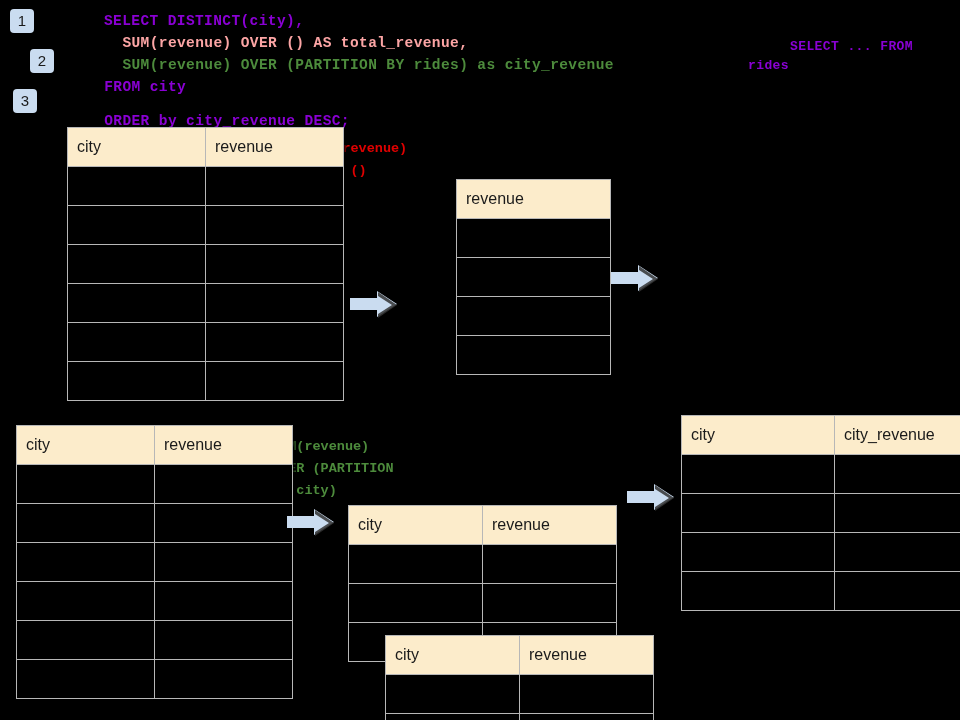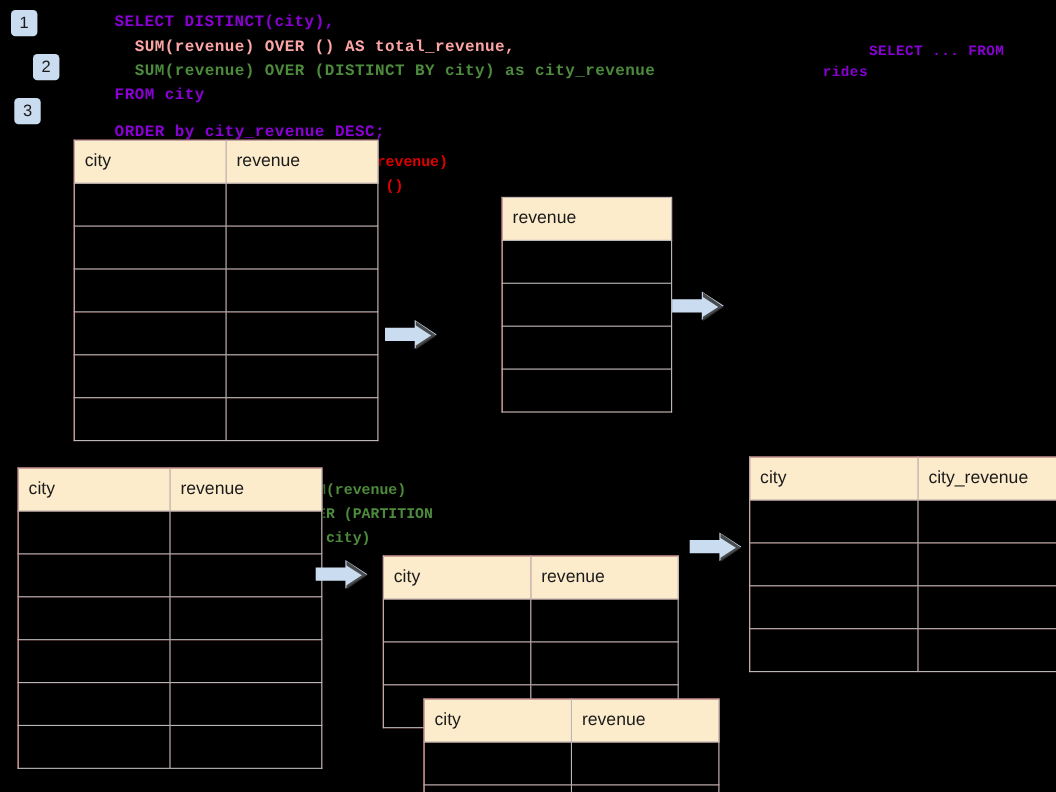--- a/index.html
+++ b/index.html
@@ -51,21 +51,21 @@
     line-height:22px;
   }
   .anno.red{color:#e00000;}
   .anno.green{color:#4d8b3c;}
 
   
   .tbl{
     position:absolute;
     border-collapse:collapse;
     table-layout:fixed;
-    background:#ef4444;
+    background:#1d4ed8;
     box-shadow:2px 2px 2px rgba(0,0,0,0.8);
   }
   .tbl td,.tbl th{
     border:1px solid #b7b7b7;
     padding:0;
     height:38px;
     background:#000000;
   }
   .tbl th{
     background:#fceccb;
@@ -87,21 +87,21 @@
 <body>
 
 <div class="canvas">
 
   <div class="badge" style="left:10px;top:9px;">1</div>
   <div class="badge" style="left:30px;top:49px;">2</div>
   <div class="badge" style="left:13px;top:89px;">3</div>
 
   <div class="code c-purple" style="left:104px;top:11px;">SELECT DISTINCT(city),</div>
   <div class="code c-red" style="left:86px;top:33px;">    SUM(revenue) OVER () AS total_revenue,</div>
-  <div class="code c-green" style="left:86px;top:55px;">    SUM(revenue) OVER (DISTINCT BY city) as city_revenue</div>
+  <div class="code c-green" style="left:86px;top:55px;">    SUM(revenue) OVER (PARTITION BY rides) as city_revenue</div>
   <div class="code c-purple" style="left:86px;top:77px;">  FROM city</div>
   <div class="code c-purple" style="left:86px;top:111px;">  ORDER by city_revenue DESC;</div>
 
   <div class="code c-purple" style="left:748px;top:37px;font-size:13px;line-height:19px;margin-left:42px;">SELECT ... FROM</div>
   <div class="code c-purple" style="left:748px;top:56px;font-size:13px;line-height:19px;">rides</div>
 
   <div class="anno red" style="left:310px;top:138px;">SUM(revenue)</div>
   <div class="anno red" style="left:310px;top:160px;">OVER ()</div>
 
   <div class="anno green" style="left:272px;top:436px;">SUM(revenue)</div>

